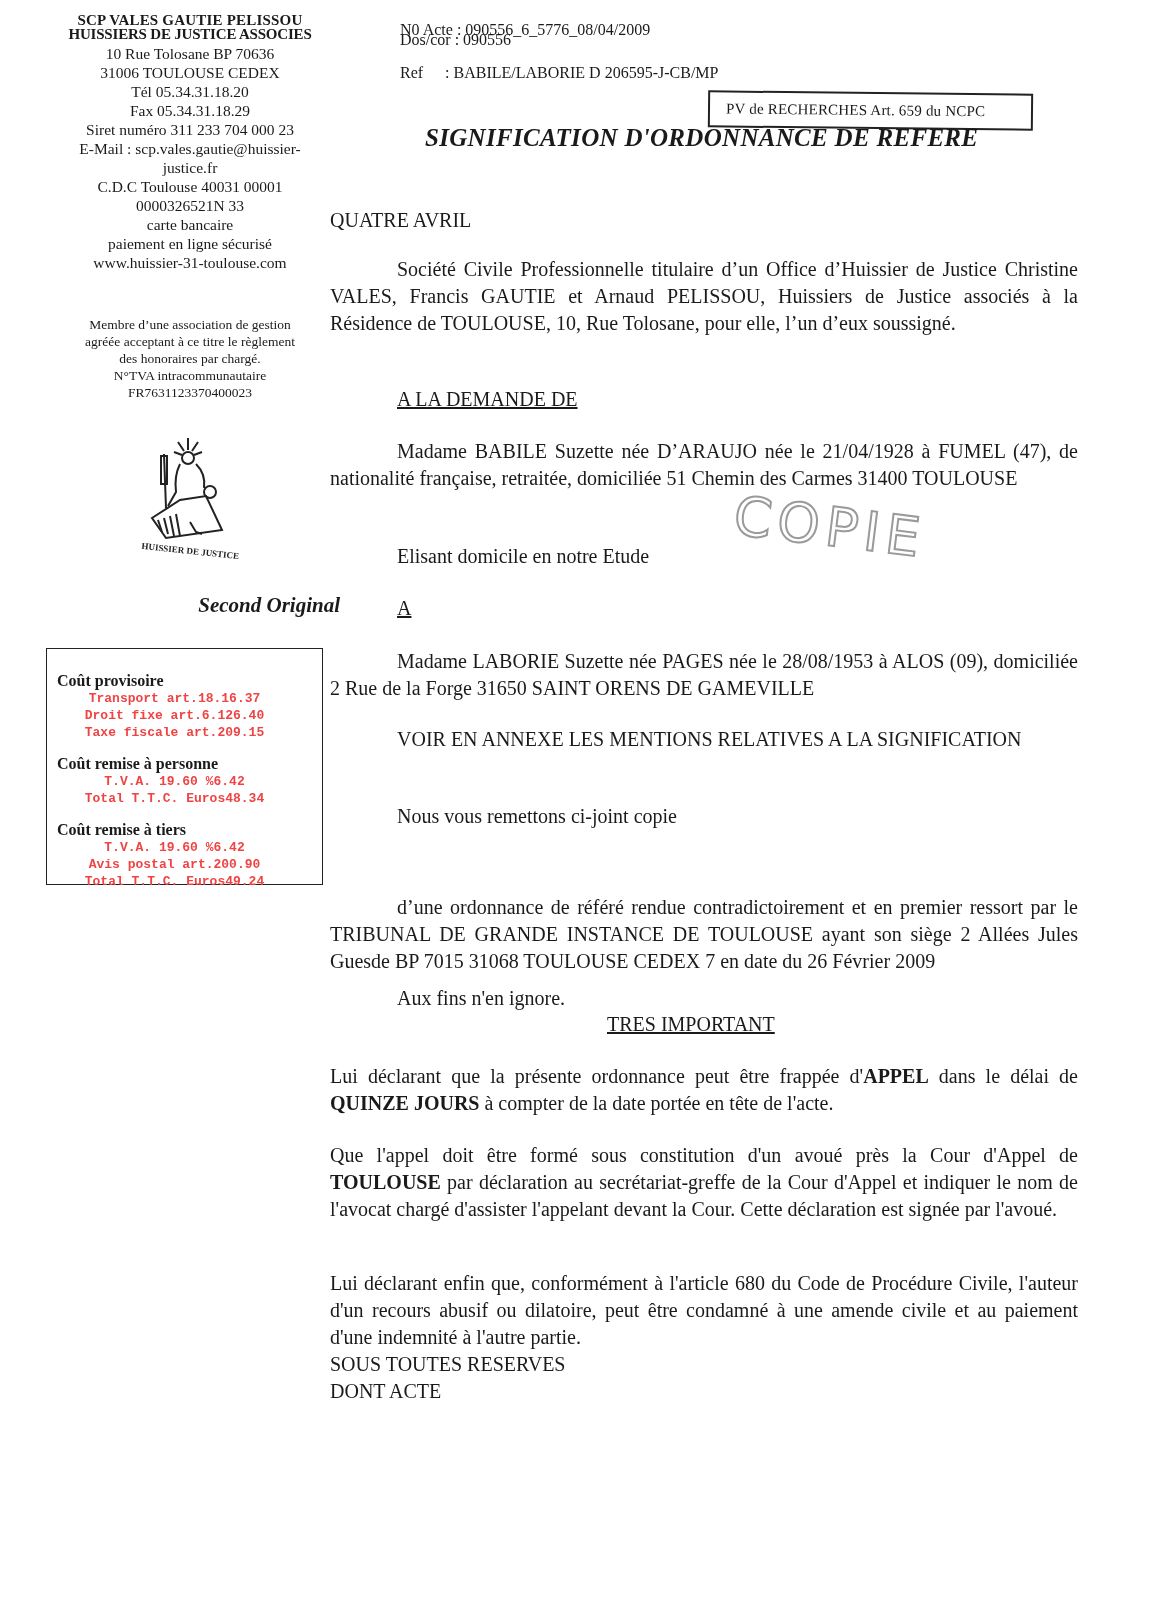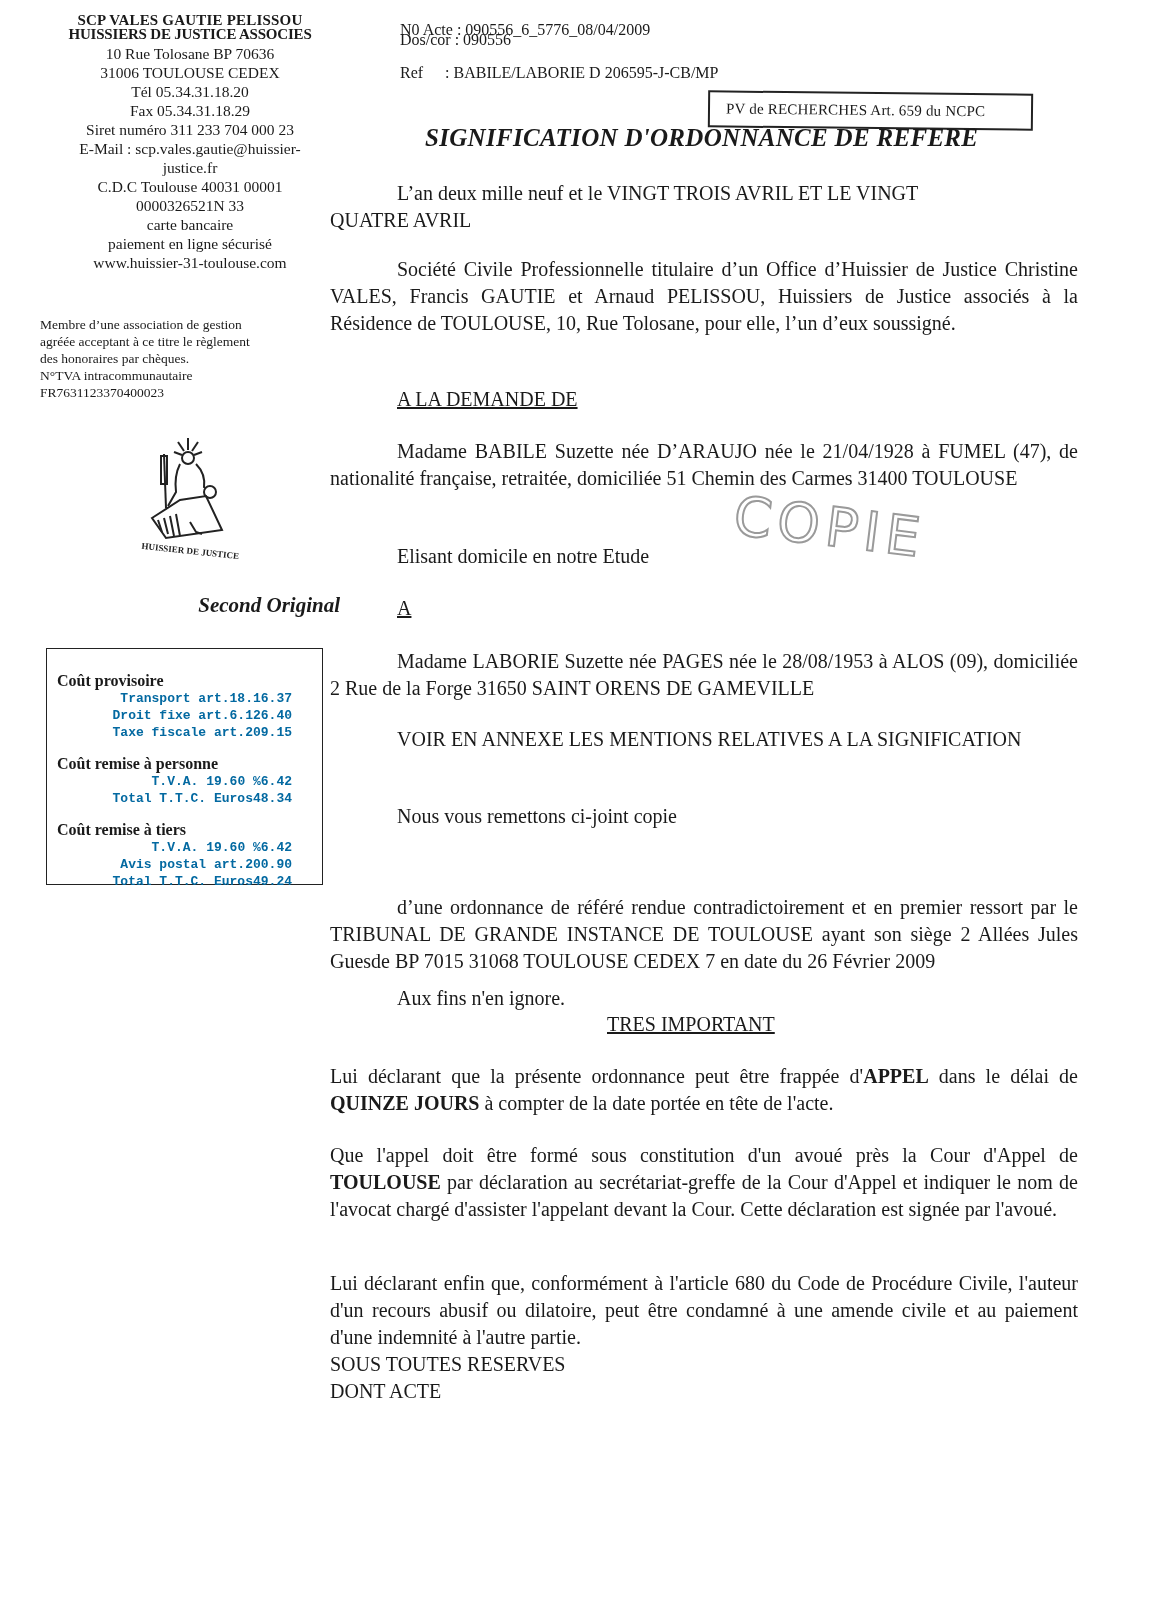--- a/index.html
+++ b/index.html
@@ -5,30 +5,30 @@
     html, body { margin: 0; padding: 0; background: #ffffff; }
     body {
       width: 1171px; height: 1600px; position: relative; overflow: hidden;
       font-family: "Liberation Serif", "DejaVu Serif", serif; color: #1a1a1a;
     }
 
     
     .lh { position: absolute; left: 40px; width: 300px; text-align: center; font-size: 15.5px; line-height: 19px; }
     .lh .cut { font-weight: bold; font-size: 15px; line-height: 12px; height: 11px; overflow: hidden; letter-spacing: 0.2px; }
     .lh .firm { font-weight: bold; font-size: 15px; letter-spacing: -0.2px; }
-    .lh2 { position: absolute; left: 40px; width: 300px; font-size: 13.5px; line-height: 17px; }
+    .lh2 { position: absolute; left: 40px; width: 300px; text-align: center; font-size: 13.5px; line-height: 17px; }
     .logo { position: absolute; left: 140px; top: 436px; width: 100px; height: 125px; }
     .second-original { position: absolute; left: 40px; width: 300px; top: 593px; text-align: right;
       font-weight: bold; font-style: italic; font-size: 21px; }
 
     .cost-box { position: absolute; left: 46px; top: 648px; width: 277px; height: 237px;
       border: 1.5px solid #222; box-sizing: border-box; padding: 21px 0 0 10px; }
     .cost-head { font-weight: bold; font-size: 16px; line-height: 18px; margin-top: 2px; }
-    .cost-row { display: flex; justify-content: flex-end; font-family: "Liberation Mono", "DejaVu Sans Mono", monospace;
-      font-size: 13px; line-height: 17px; padding-right: 30px; font-weight: bold; color: #0369a1; }
+    .cost-row { display: flex; justify-content: center; font-family: "Liberation Mono", "DejaVu Sans Mono", monospace;
+      font-size: 13px; line-height: 17px; padding-right: 30px; font-weight: bold; color: #ef4444; }
     .cost-gap { height: 12px; }
 
     
     .hdr { position: absolute; left: 400px; font-size: 16px; line-height: 26px; }
     .stamp-box { position: absolute; left: 708px; top: 92px; width: 325px; height: 37px;
       border: 2px solid #222; border-bottom-width: 2px; box-sizing: border-box; background: #fff;
       transform: rotate(0.6deg); }
     .stamp-box span { position: absolute; left: 16px; top: 8px; font-size: 15px; white-space: nowrap; letter-spacing: 0.2px; }
     .title { position: absolute; left: 425px; top: 124px; font-size: 25px; font-weight: bold; font-style: italic;
       letter-spacing: 0.3px; }
@@ -59,21 +59,21 @@
   <div>C.D.C Toulouse 40031 00001</div>
   <div>0000326521N 33</div>
   <div>carte bancaire</div>
   <div>paiement en ligne sécurisé</div>
   <div>www.huissier-31-toulouse.com</div>
 </div>
 
 <div class="lh2" style="top:316px;">
   <div>Membre d’une association de gestion</div>
   <div>agréée acceptant à ce titre le règlement</div>
-  <div>des honoraires par chèques.</div>
+  <div>des honoraires par chargé.</div>
   <div>N°TVA intracommunautaire</div>
   <div>FR7631123370400023</div>
 </div>
 
 <div class="logo">
   <svg width="100" height="125" viewBox="0 0 100 125">
     <g fill="none" stroke="#222" stroke-width="2">
 
       <g>
         <line x1="48" y1="2" x2="48" y2="14"></line>
@@ -143,21 +143,21 @@
 <div class="hdr" style="top:27px;">Dos/cor : 090556</div>
 <div class="hdr" style="top:60px;">
   <span>Ref</span><span style="display:inline-block;width:22px;"></span><span>: BABILE/LABORIE D 206595-J-CB/MP</span>
 </div>
 <div class="stamp-box">
   <span>PV de RECHERCHES Art. 659 du NCPC</span>
 </div>
 <div class="title">SIGNIFICATION D'ORDONNANCE DE REFERE</div>
 
 <div class="p" style="top:180px;">
-  <span class="ind"></span><span>L’an deux mille neuf et le VINGT TROIS AVRIL ET LE VINGT</span><br>
+  <span class="ind"></span><br>
   <span>QUATRE AVRIL</span>
 </div>
 
 <div class="p" style="top:256px;">
   <span class="ind"></span><span>Société Civile Professionnelle titulaire d’un Office d’Huissier de Justice Christine VALES, Francis GAUTIE et Arnaud PELISSOU, Huissiers de Justice associés à la Résidence de TOULOUSE, 10, Rue Tolosane, pour elle, l’un d’eux soussigné.</span>
 </div>
 
 <div class="p" style="top:386px;">
   <span class="ind"></span><span class="u">A LA DEMANDE DE</span>
 </div>

